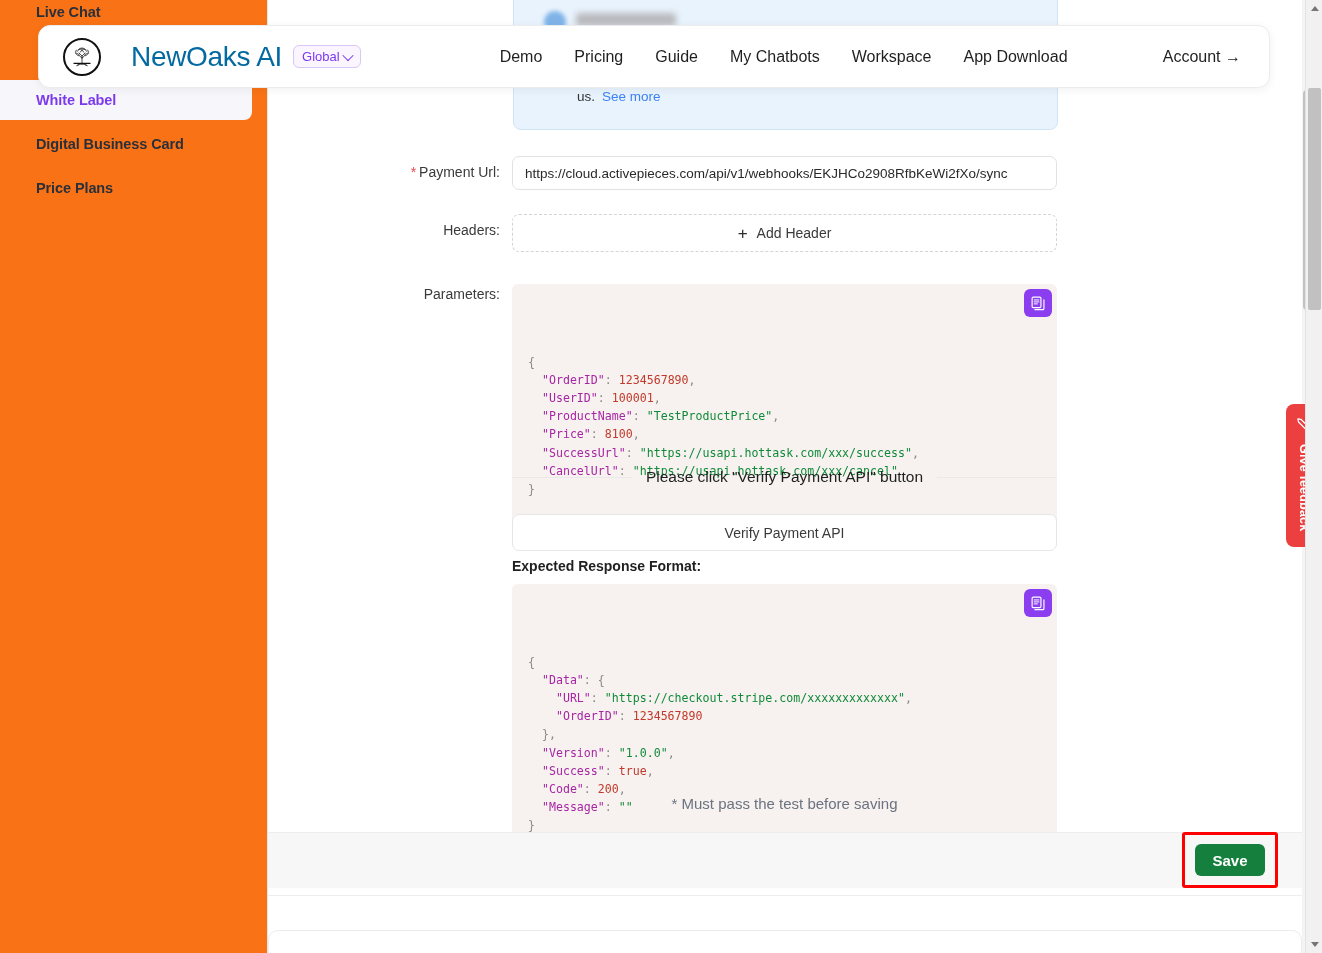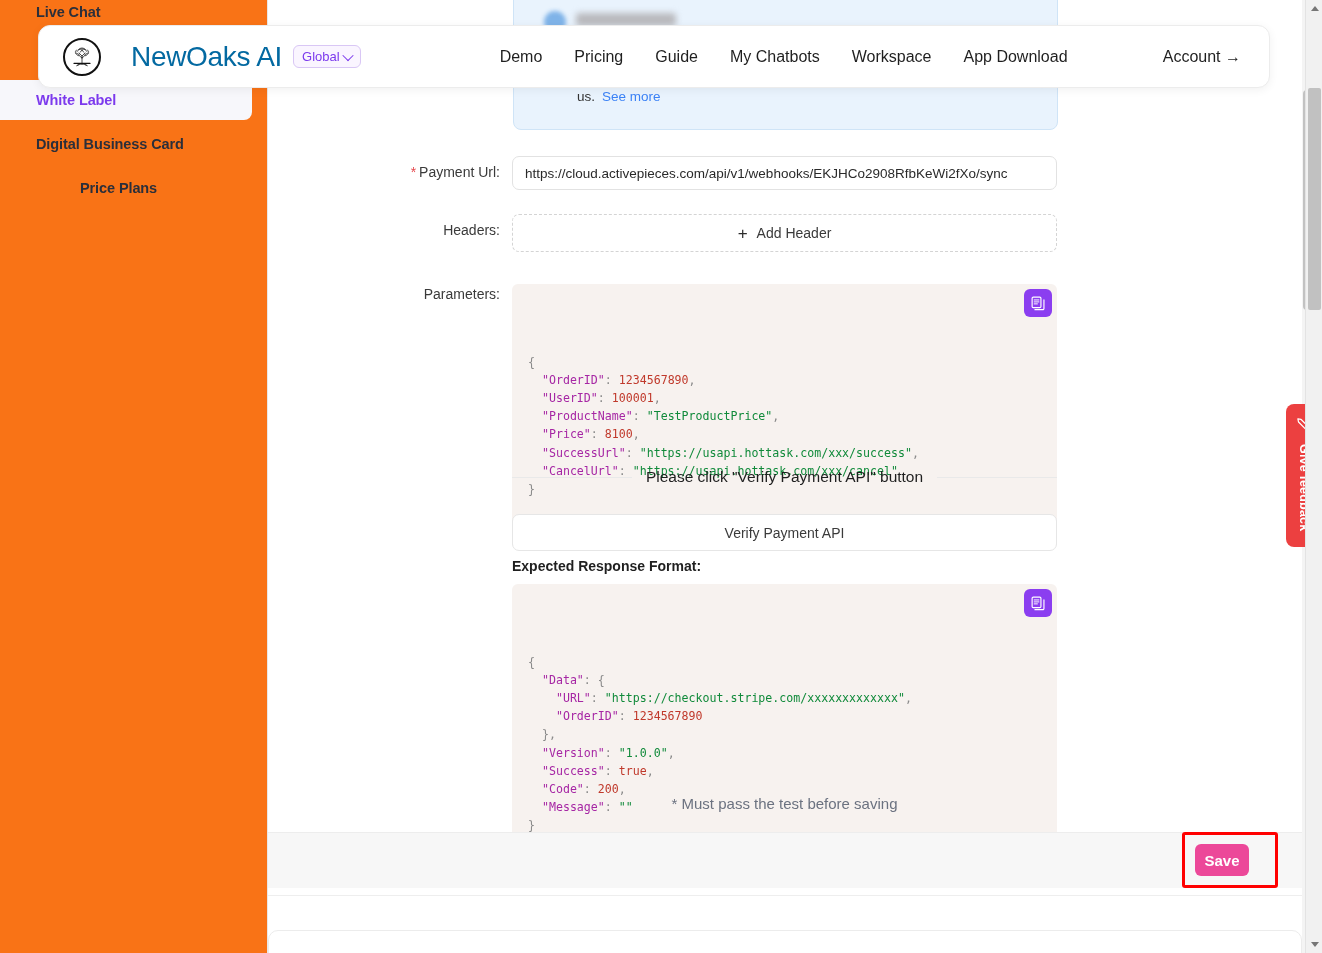--- a/index.html
+++ b/index.html
@@ -135,22 +135,22 @@
     position:absolute; width:545px; text-align:center;
     font-size:15px; color:#6b7280;
   }
 
   
   .footerbar {
     position:absolute; left:0px; top:840px; width:1034px; height:56px;
     background:#f7f7f7; border-top:1px solid #ededed;
   }
   .save-btn {
-    position:absolute; left:927px; top:852px; width:54px; height:32px;
-    background:#ec4899; color:#ffffff; border-radius:6px;
+    position:absolute; left:927px; top:852px; width:70px; height:32px;
+    background:#15803d; color:#ffffff; border-radius:6px;
     display:flex; align-items:center; justify-content:center;
     font-size:15px; font-weight:700; cursor:pointer;
   }
   .save-highlight {
     position:absolute; left:914px; top:840px; width:96px; height:56px;
     border:3px solid #ff0000; border-radius:3px; pointer-events:none;
   }
   .next-card {
     position:absolute; left:0px; top:930px; width:1034px; height:40px;
     border:1px solid #ececec; border-radius:10px; background:#fff;
@@ -204,21 +204,21 @@
     </div>
     <div class="side-item hidden-item" style="top:40px;">
       <span></span>
     </div>
     <div class="side-item active" style="top:80px;">
       <span>White Label</span>
     </div>
     <div class="side-item" style="top:124px;">
       <span>Digital Business Card</span>
     </div>
-    <div class="side-item" style="top:168px;margin-left:44px;">
+    <div class="side-item" style="top:168px;">
       <span>Price Plans</span>
     </div>
   </div>
 
   <div class="panel">
     <div class="card">
 
       <div class="infobox">
         <div class="info-avatar"></div>
         <div class="info-blur-title"></div>

